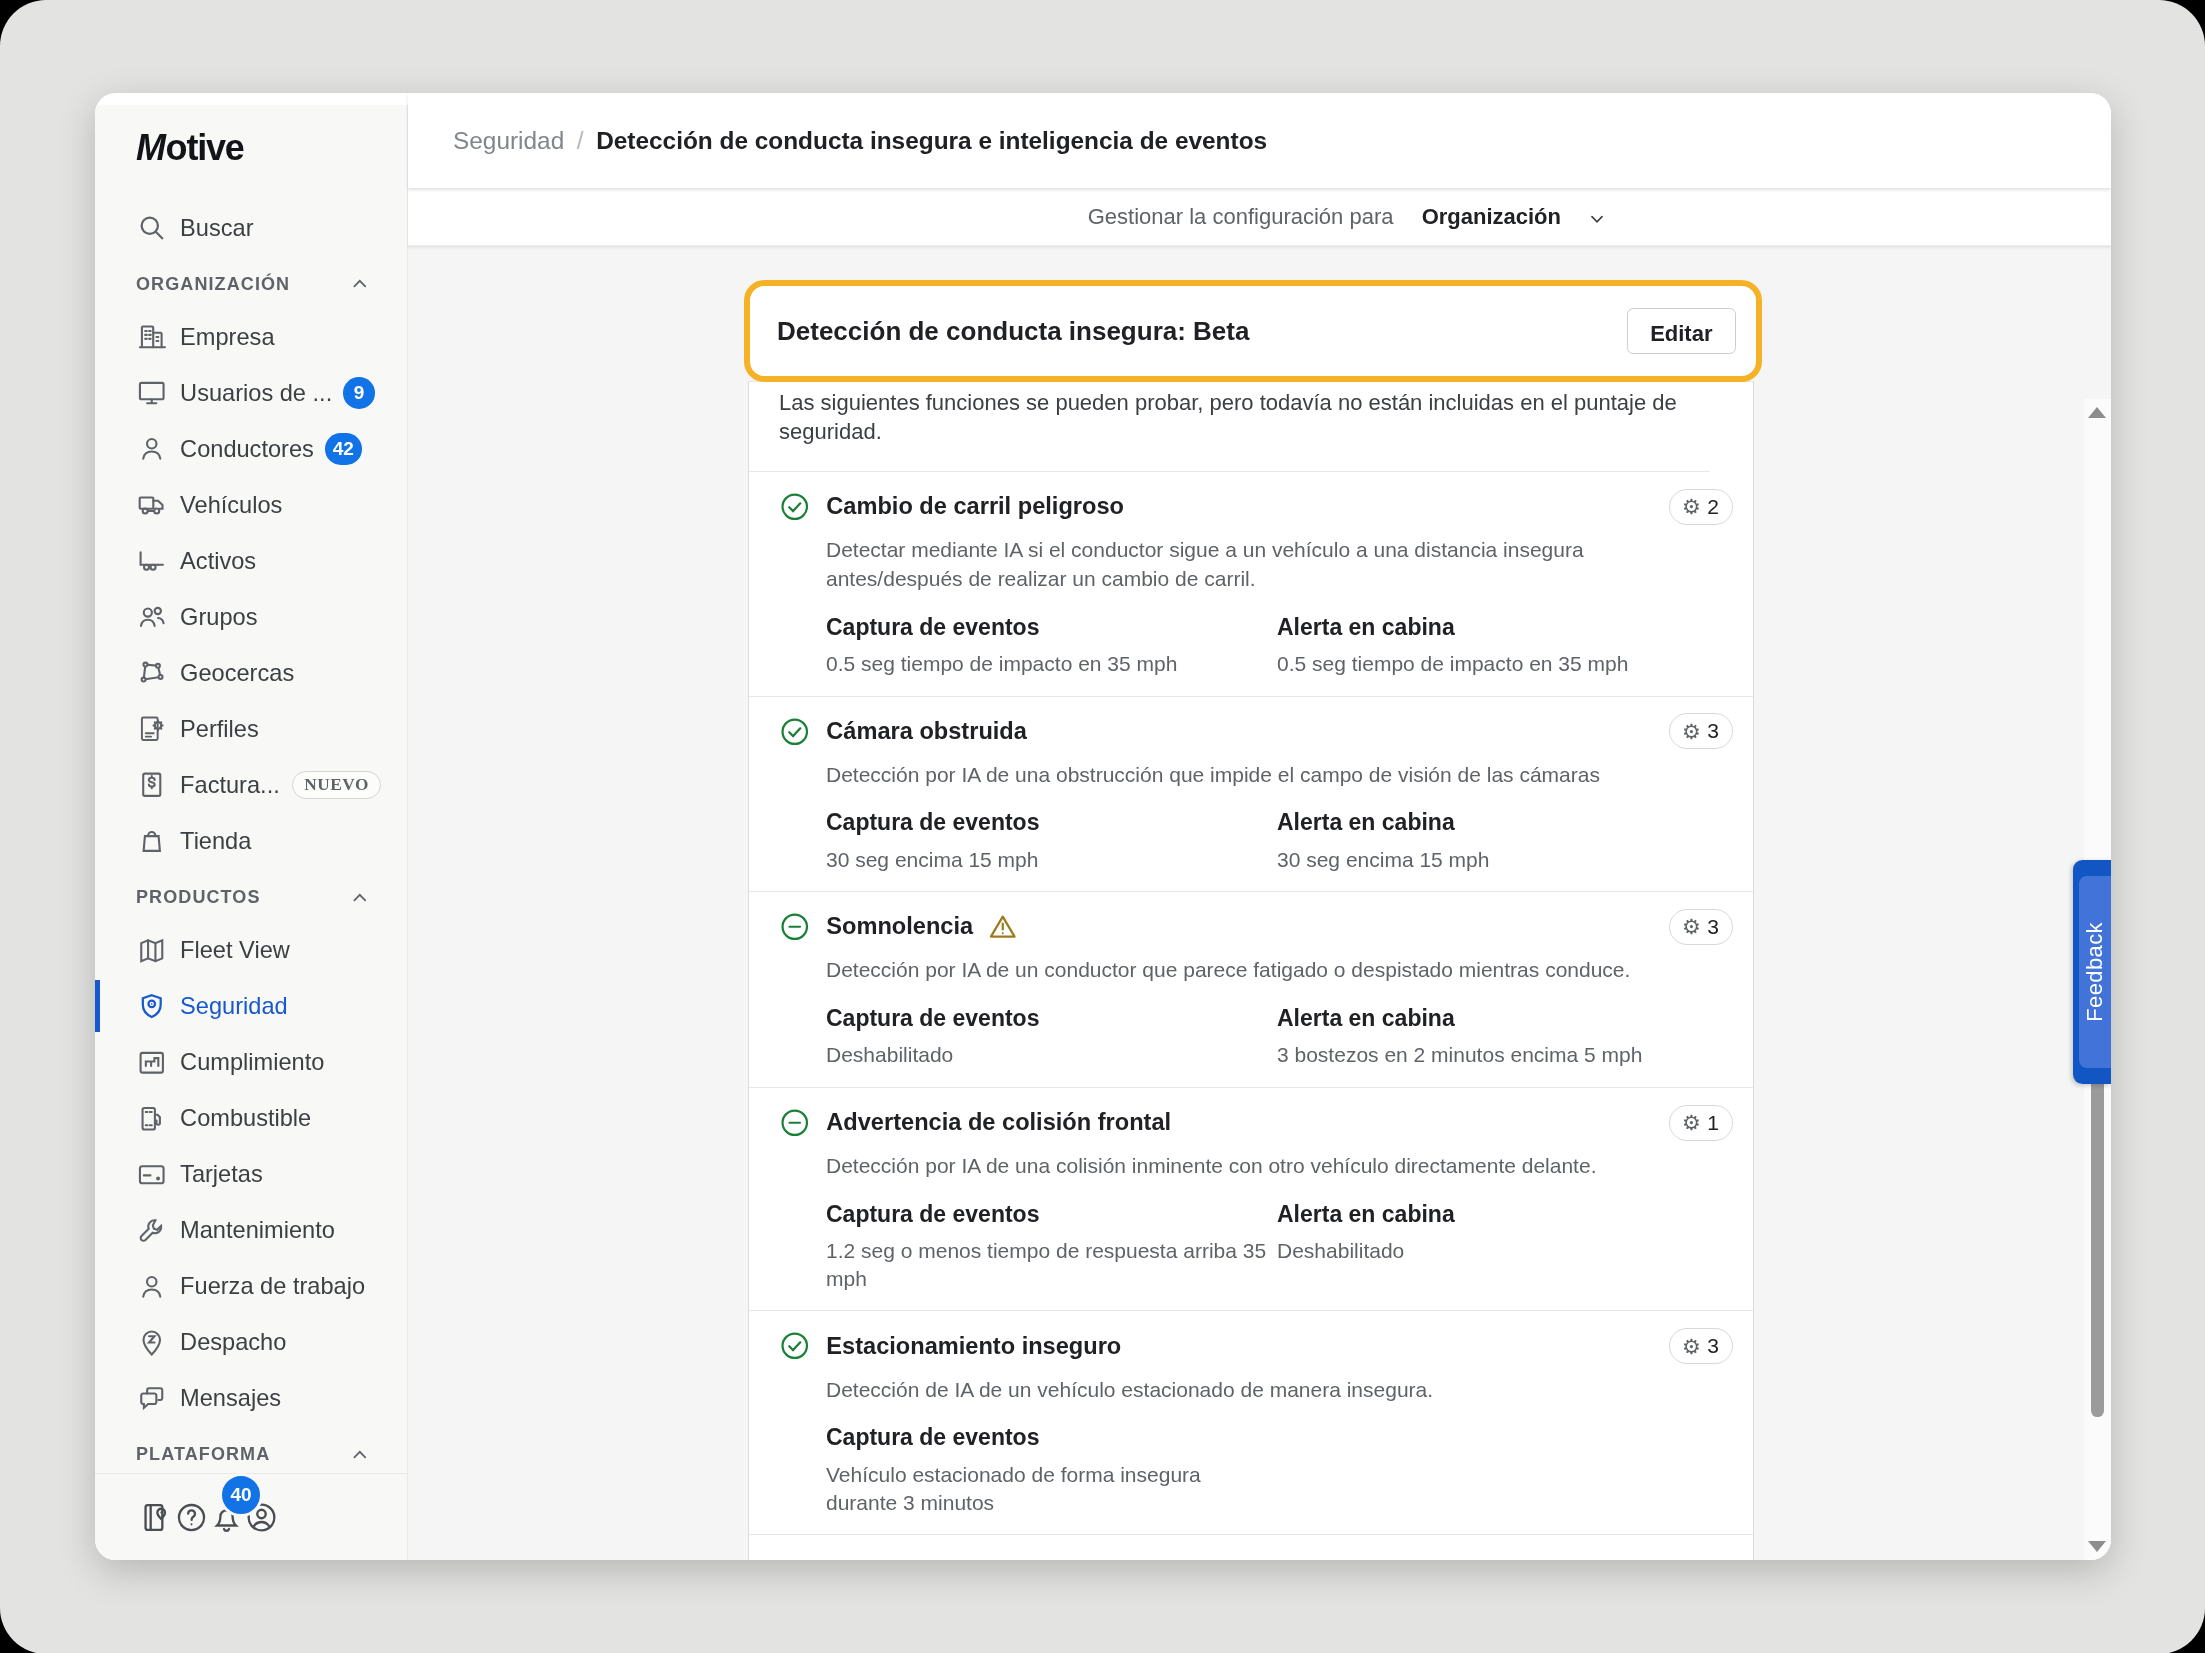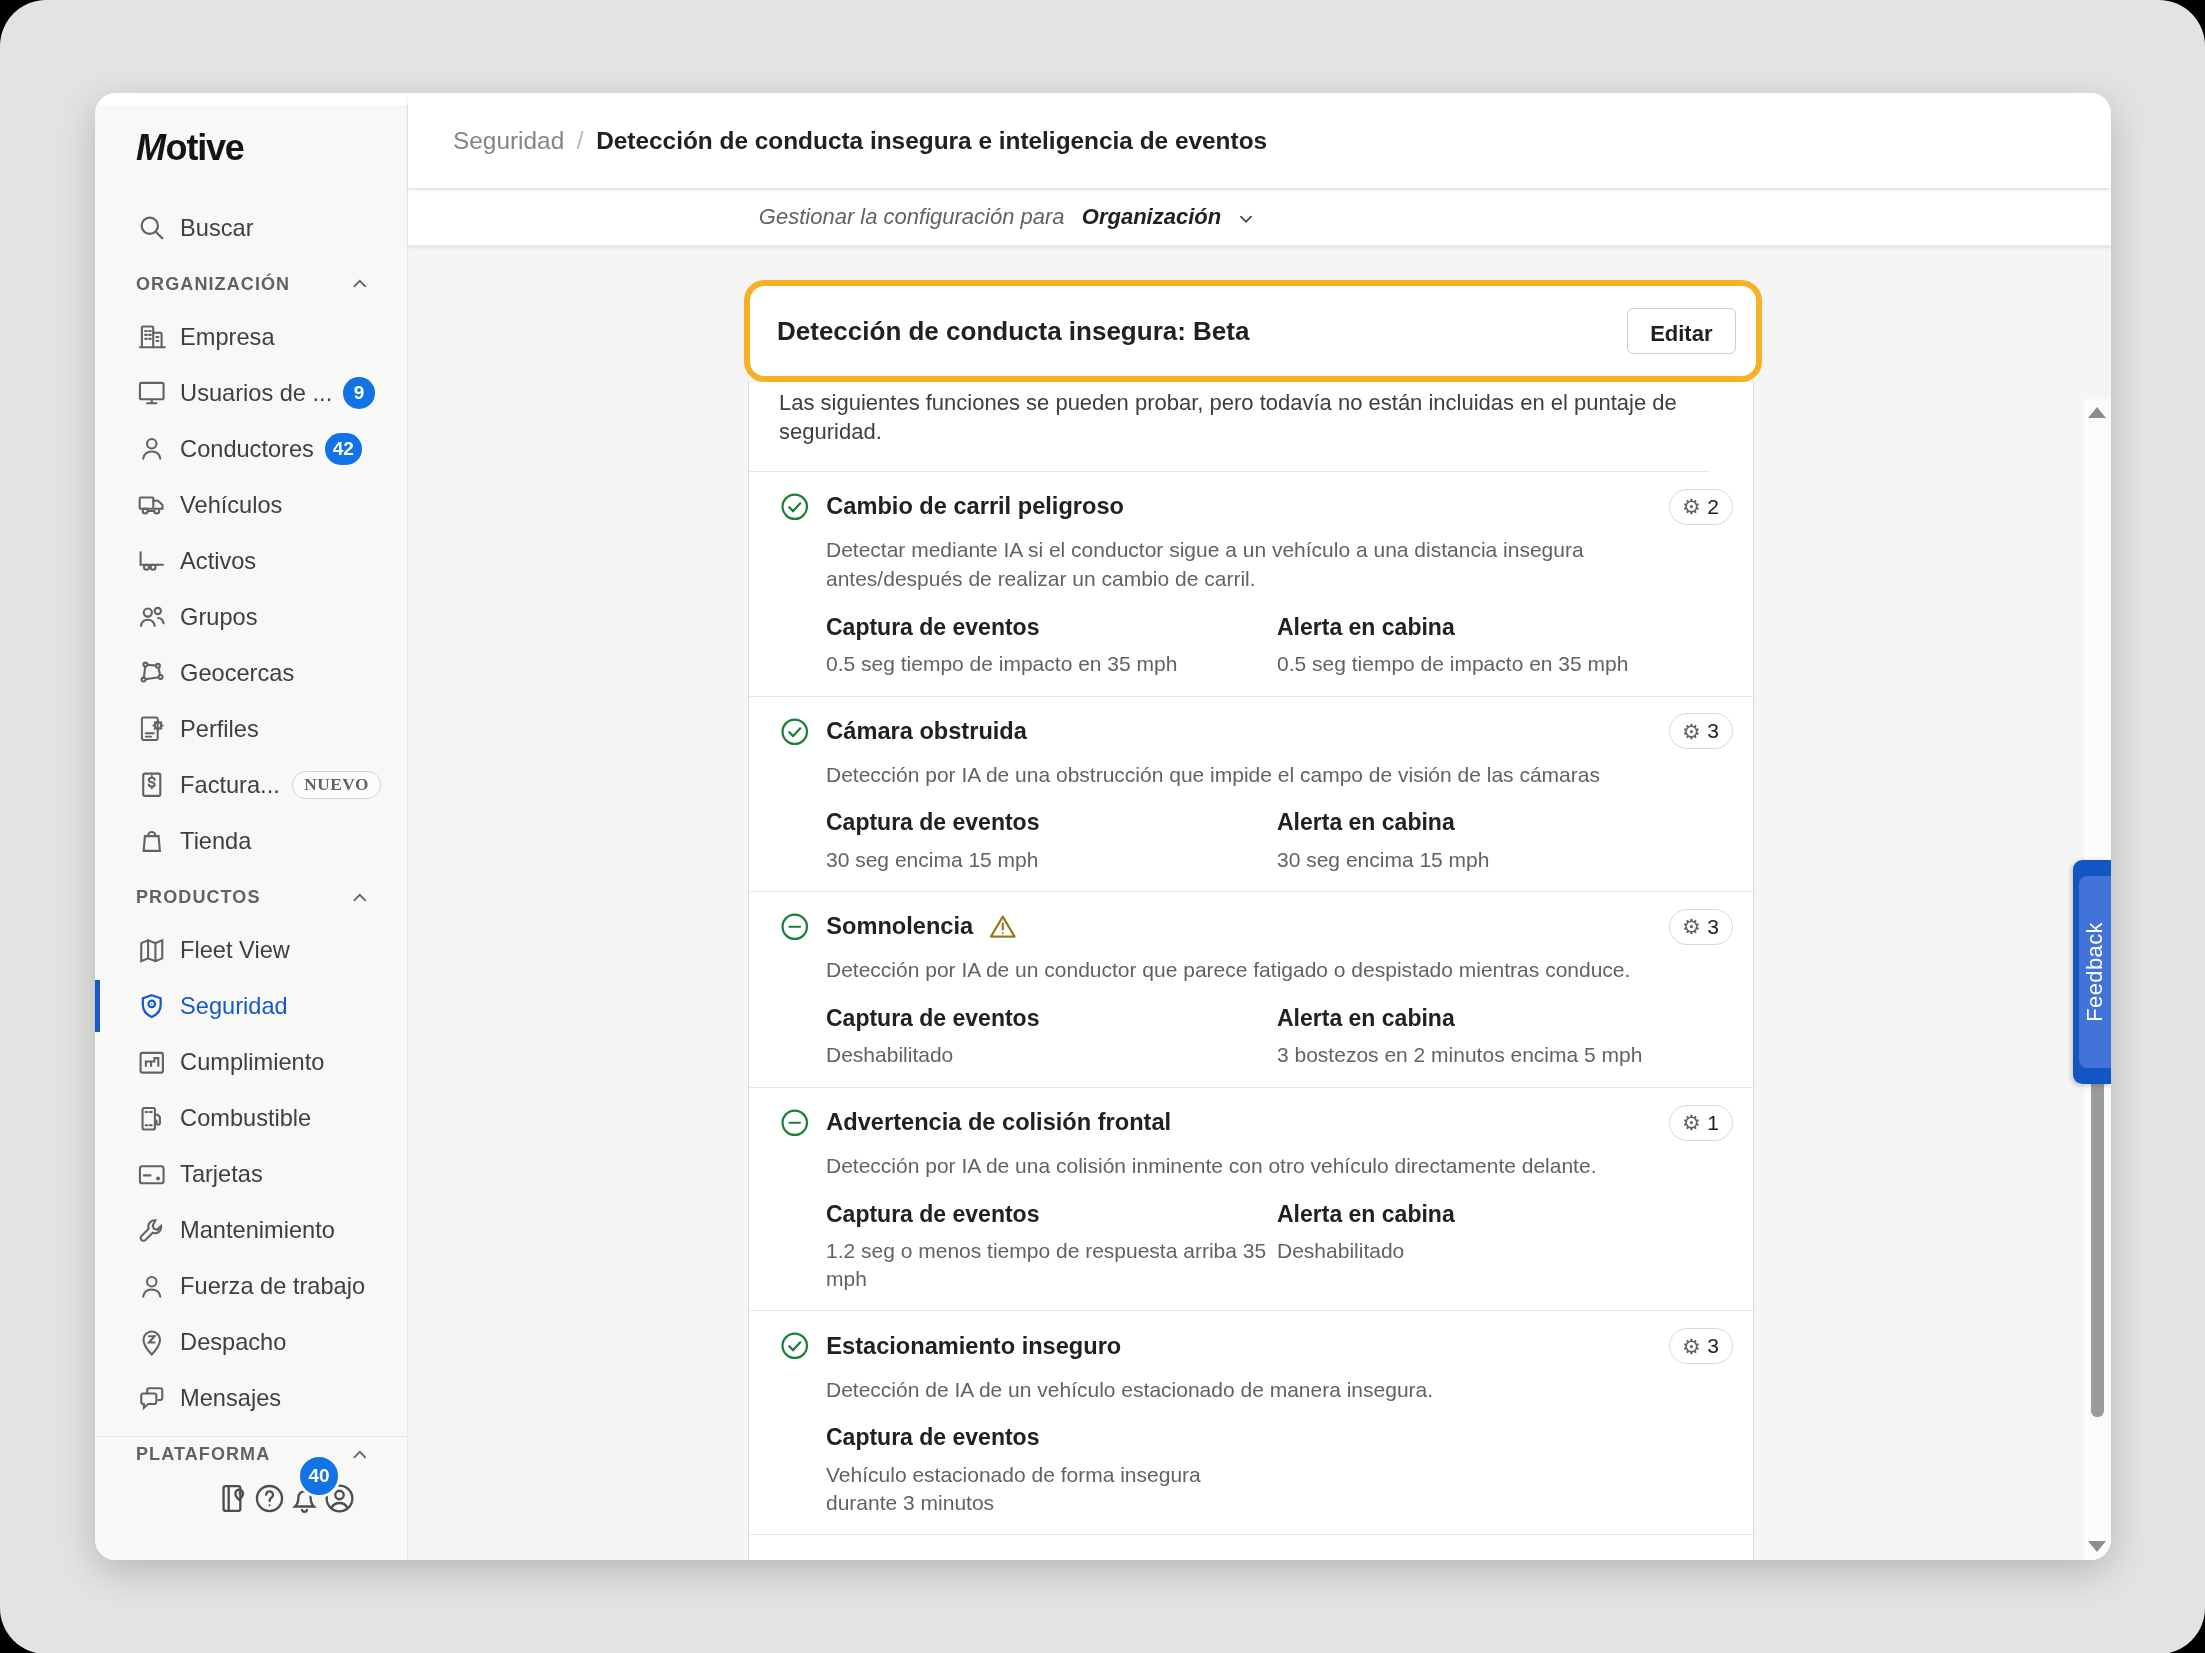--- a/index.html
+++ b/index.html
@@ -20,37 +20,37 @@
   .search-row { margin-top:19px; }
   .group-head { height:50px; margin-top:3.2px; display:flex; align-items:center; padding-left:41px; font-size:18px; font-weight:700; letter-spacing:1.1px; color:#5f6368; position:relative; }
   .group-head .chev { position:absolute; right:35px; width:23.6px; height:23.6px; color:#5f6368; }
   .side-item.active { color:#1659cc; }
   .side-item.active .ic { color:#1659cc; }
   .side-item.active::before { content:""; position:absolute; left:0; top:1.6px; width:4.7px; height:52px; background:#1659cc; }
   .num-badge { margin-left:11px; background:#1273e6; color:#fff; font-size:19px; font-weight:700;
                min-width:31.5px; height:31.5px; border-radius:15.8px; display:flex; align-items:center; justify-content:center; padding:0 7.9px; }
   .tag-pill { margin-left:12.6px; border:1.6px solid #d5d5d3; border-radius:15.8px; color:#5f6368; font-size:17.3px; font-weight:700;
               letter-spacing:0.5px; padding:3.2px 11px; background:#fcfcfb;font-family:Liberation Serif, serif; }
-  .side-footer { position:absolute; left:0; right:0; bottom:0; height:124px; border-top:0.8px solid #e7e7e6;
-                 display:flex; align-items:center; justify-content:flex-end; padding:0 50px 0 44px; }
+  .side-footer { position:absolute; left:0; right:0; bottom:0; height:87px; border-top:0.8px solid #e7e7e6;
+                 display:flex; align-items:center; justify-content:flex-start; padding:0 50px 0 44px; }
   .side-footer .ic { width:35px; height:35px; color:#4a4e52; cursor:pointer; }
   .bell-wrap { position:relative; }
   .bell-badge { position:absolute; top:-27px; right:-19px; background:#1273e6; color:#fff; border:3.2px solid #f8f8f7;
                 width:44px; height:44px; border-radius:22px; font-size:19px; font-weight:700; display:flex; align-items:center; justify-content:center; }
 
   
   .main { position:absolute; left:313px; top:0; right:0; bottom:0; }
   .topbar { position:absolute; left:0; right:0; top:0; height:95px; background:#fff; display:flex; align-items:center;
             padding-left:45px; box-shadow:0 1.6px 3.2px rgba(0,0,0,.12); z-index:6; }
   .crumb-parent { font-size:24.4px; color:#80868b; cursor:pointer; }
   .crumb-sep { font-size:24.4px; color:#b4b8bc; margin:0 12.6px; }
   .crumb-current { font-size:24.4px; font-weight:700; color:#202124; }
   .subbar { position:absolute; left:0; right:0; top:95px; height:58px; background:#fff; border-bottom:0.8px solid #ececec;
             box-shadow:0 1.6px 2.4px rgba(0,0,0,.07); z-index:5; }
-  .subbar-inner { position:absolute; left:0; top:0; width:1200px; height:58px; display:flex; align-items:center; justify-content:center; gap:14px; cursor:pointer;font-style:italic; }
+  .subbar-inner { position:absolute; left:0; top:0; width:1200px; height:58px; display:flex; align-items:center; justify-content:flex-end; gap:25px; cursor:pointer; }
   .subbar-prefix { font-size:22px; color:#5f6368; }
   .subbar-scope { font-size:22px; font-weight:700; color:#202124; margin-left:3.2px; }
   .subbar .chev { width:22px; height:22px; color:#3c4043; margin-top:3.2px; }
 
   .content { position:absolute; left:0; right:0; top:153px; bottom:0; background:#f5f5f5; overflow:hidden; }
 
   
   .ring { position:absolute; left:336px; top:34px; width:1018px; height:102px; background:#fff;
           border:6.3px solid #f5b226; border-radius:20.5px; display:flex; align-items:center; padding:0 20.5px 0 27px; z-index:3; }
   .card-title { font-size:26px; font-weight:700; color:#202124; }

